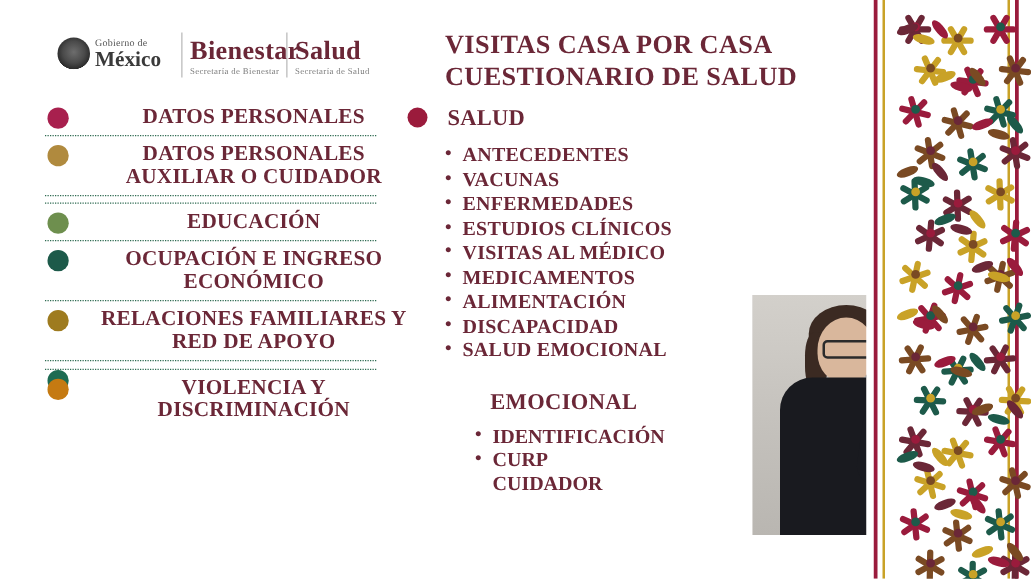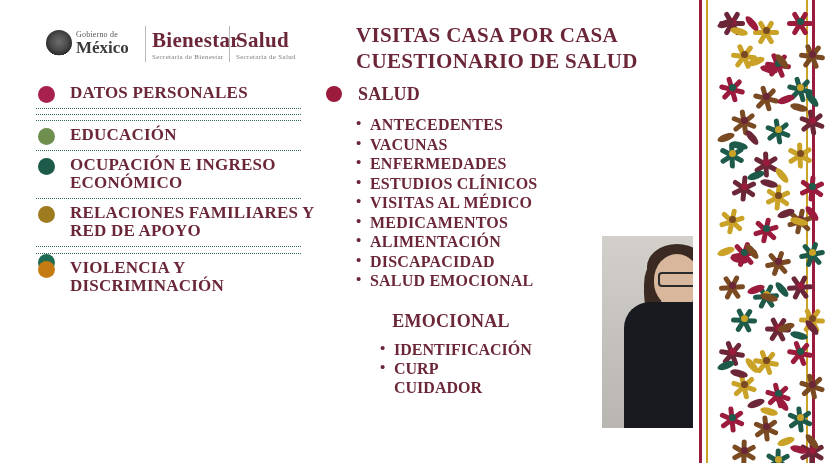--- a/index.html
+++ b/index.html
@@ -83,21 +83,21 @@
     font-size:7px;color:#7a7a7a;letter-spacing:.3px;margin-top:2px;
   }
   
   .title{
     position:absolute;left:356px;top:22px;width:300px;
     color:#6b2737;font-weight:bold;font-size:21px;line-height:1.25;
     letter-spacing:.3px;
   }
   
   .left-col{
-    position:absolute;left:36px;top:84px;width:300px;
+    position:absolute;left:36px;top:84px;width:300px;text-align:center;
   }
   .topic{
     position:relative;
     padding-left:34px;
     margin-bottom:6px;
     color:#6b2737;font-weight:bold;font-size:17px;line-height:1.06;
     letter-spacing:.2px;
   }
   .topic .dot{
     position:absolute;left:2px;top:2px;width:17px;height:17px;border-radius:50%;
@@ -218,20 +218,21 @@
   </div>
 
   <div class="title">
     <div>VISITAS CASA POR CASA</div>
     <div>CUESTIONARIO DE SALUD</div>
   </div>
 
   <div class="left-col" id="left-col">
       <div class="topic"><span class="dot" style="background: rgb(168, 32, 78);"></span><span>DATOS PERSONALES</span></div>
       <div class="dotline"></div>
+      <div class="topic"><span class="dot" style="background: rgb(176, 138, 62);"></span><span>DATOS PERSONALES AUXILIAR O CUIDADOR</span></div>
       <div class="dotline"></div>
       <div class="dotline"></div>
       <div class="topic"><span class="dot" style="background: rgb(110, 143, 78);"></span><span>EDUCACIÓN</span></div>
       <div class="dotline"></div>
       <div class="topic"><span class="dot" style="background: rgb(29, 90, 74);"></span><span>OCUPACIÓN E INGRESO ECONÓMICO</span></div>
       <div class="dotline"></div>
       <div class="topic"><span class="dot" style="background: rgb(158, 123, 31);"></span><span>RELACIONES FAMILIARES Y RED DE APOYO</span></div>
       <div class="dotline"></div>
       <div class="topic"><span class="dot" style="background: rgb(29, 107, 82);"></span></div>
       <div class="dotline"></div>

